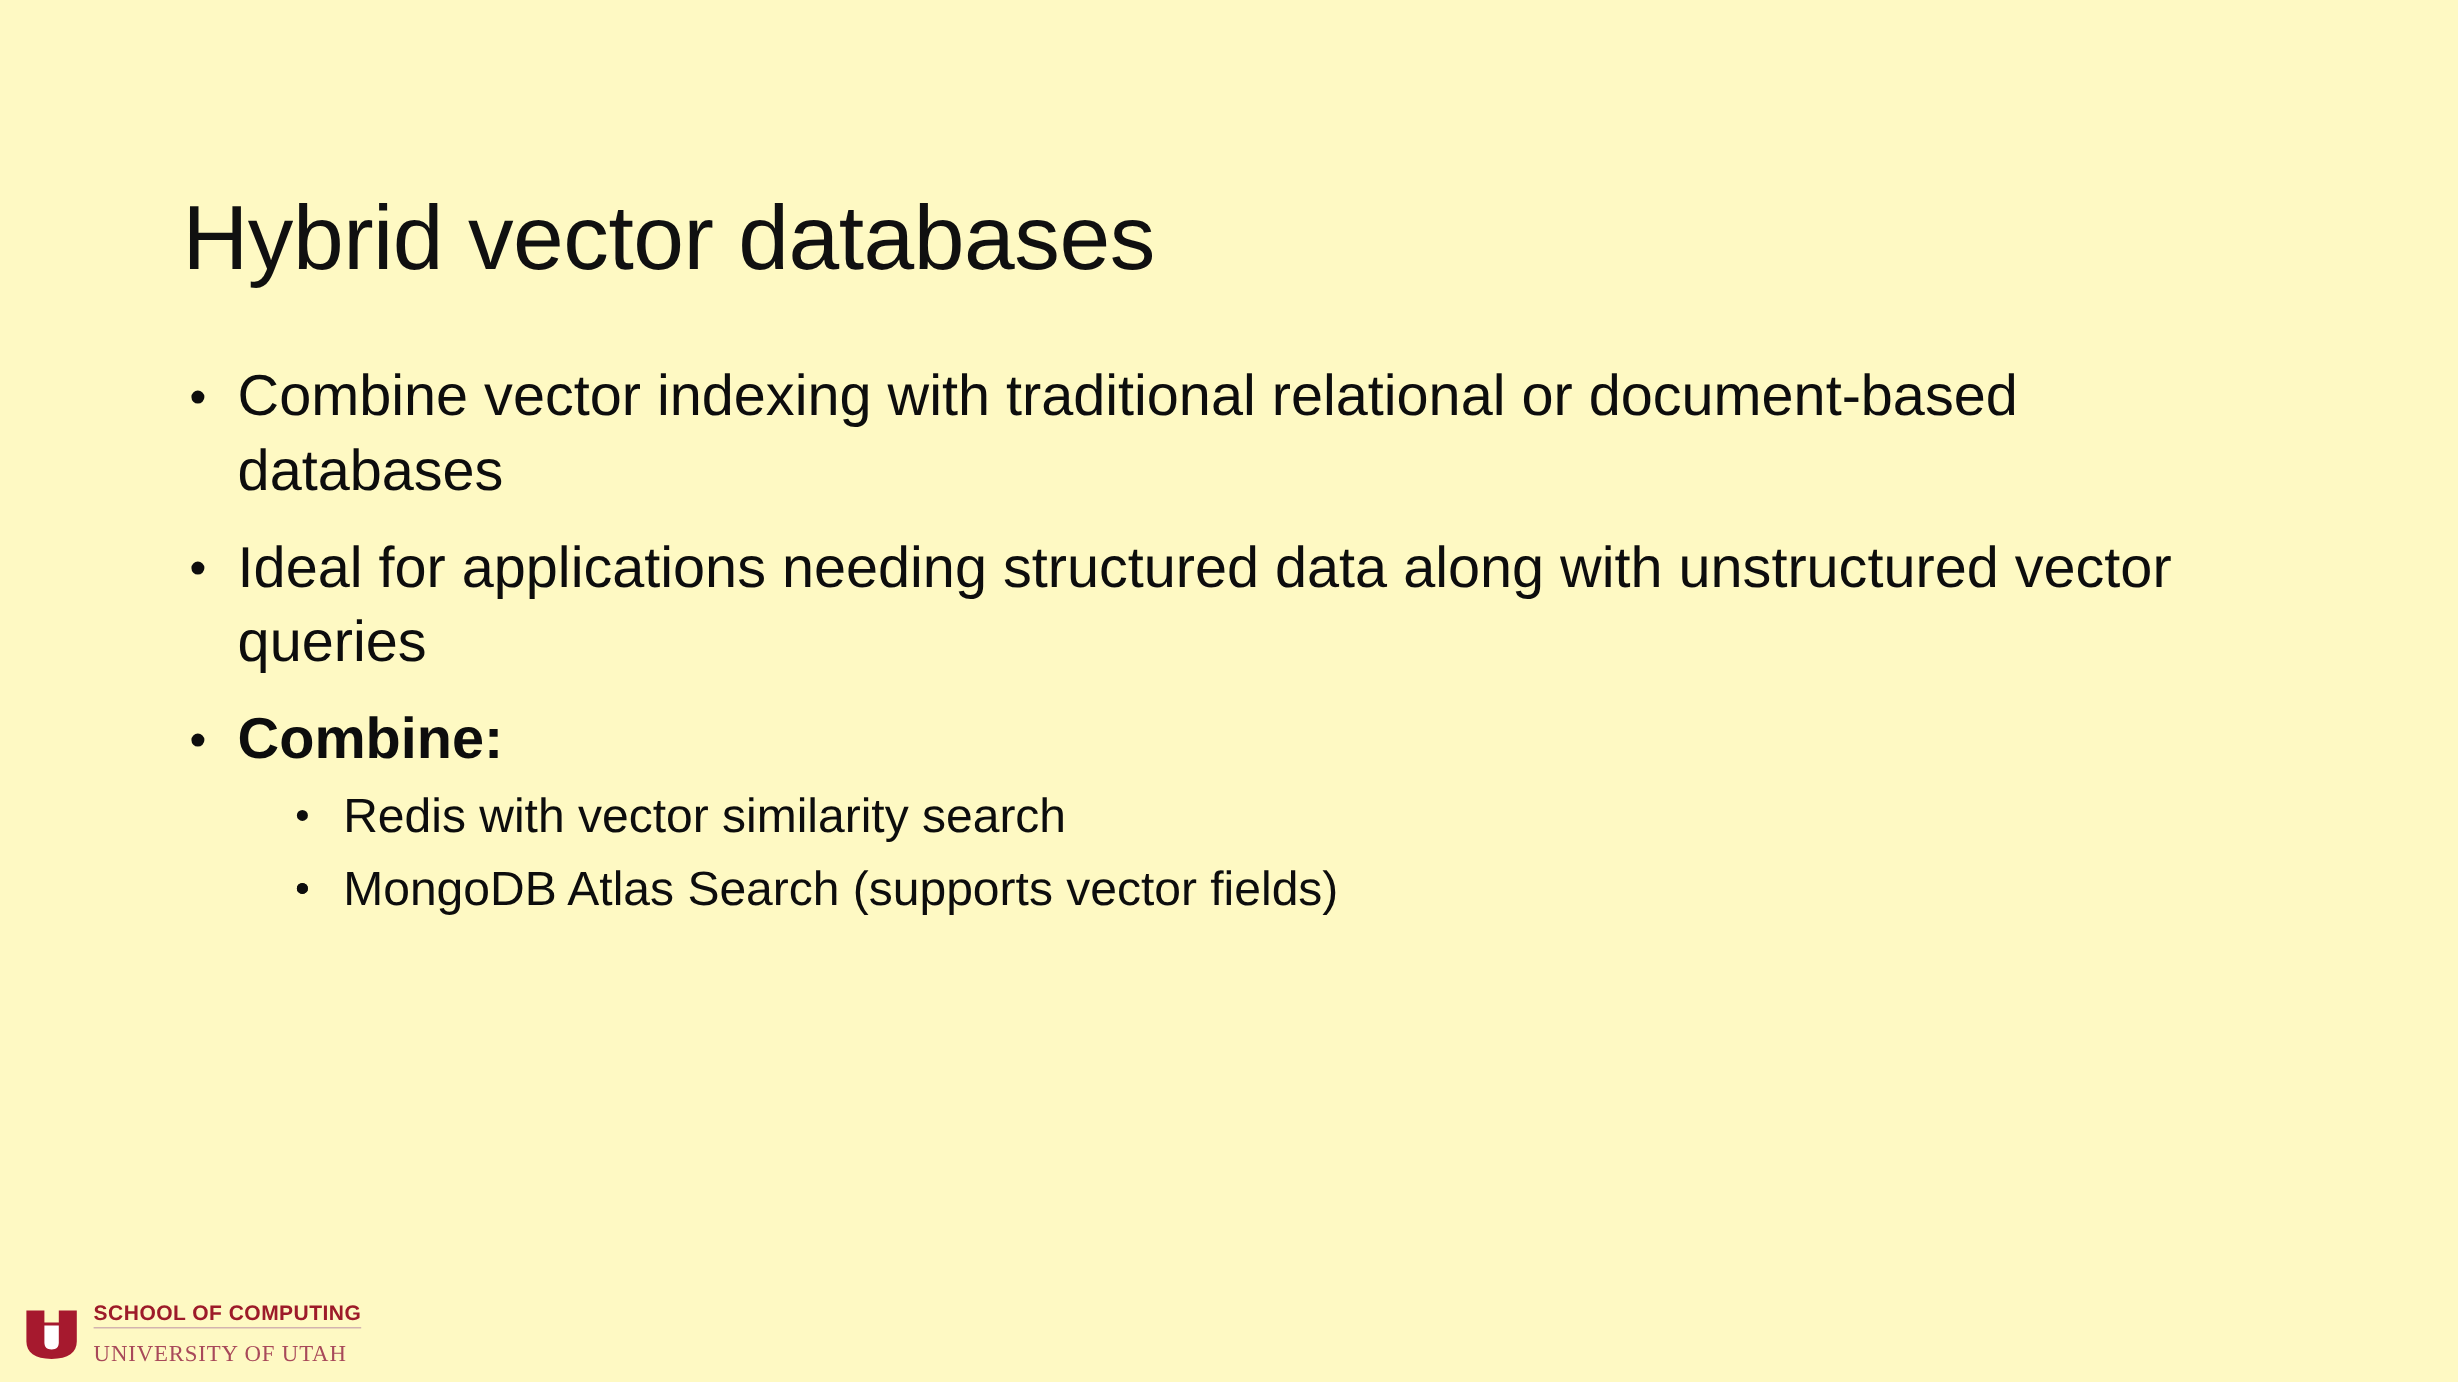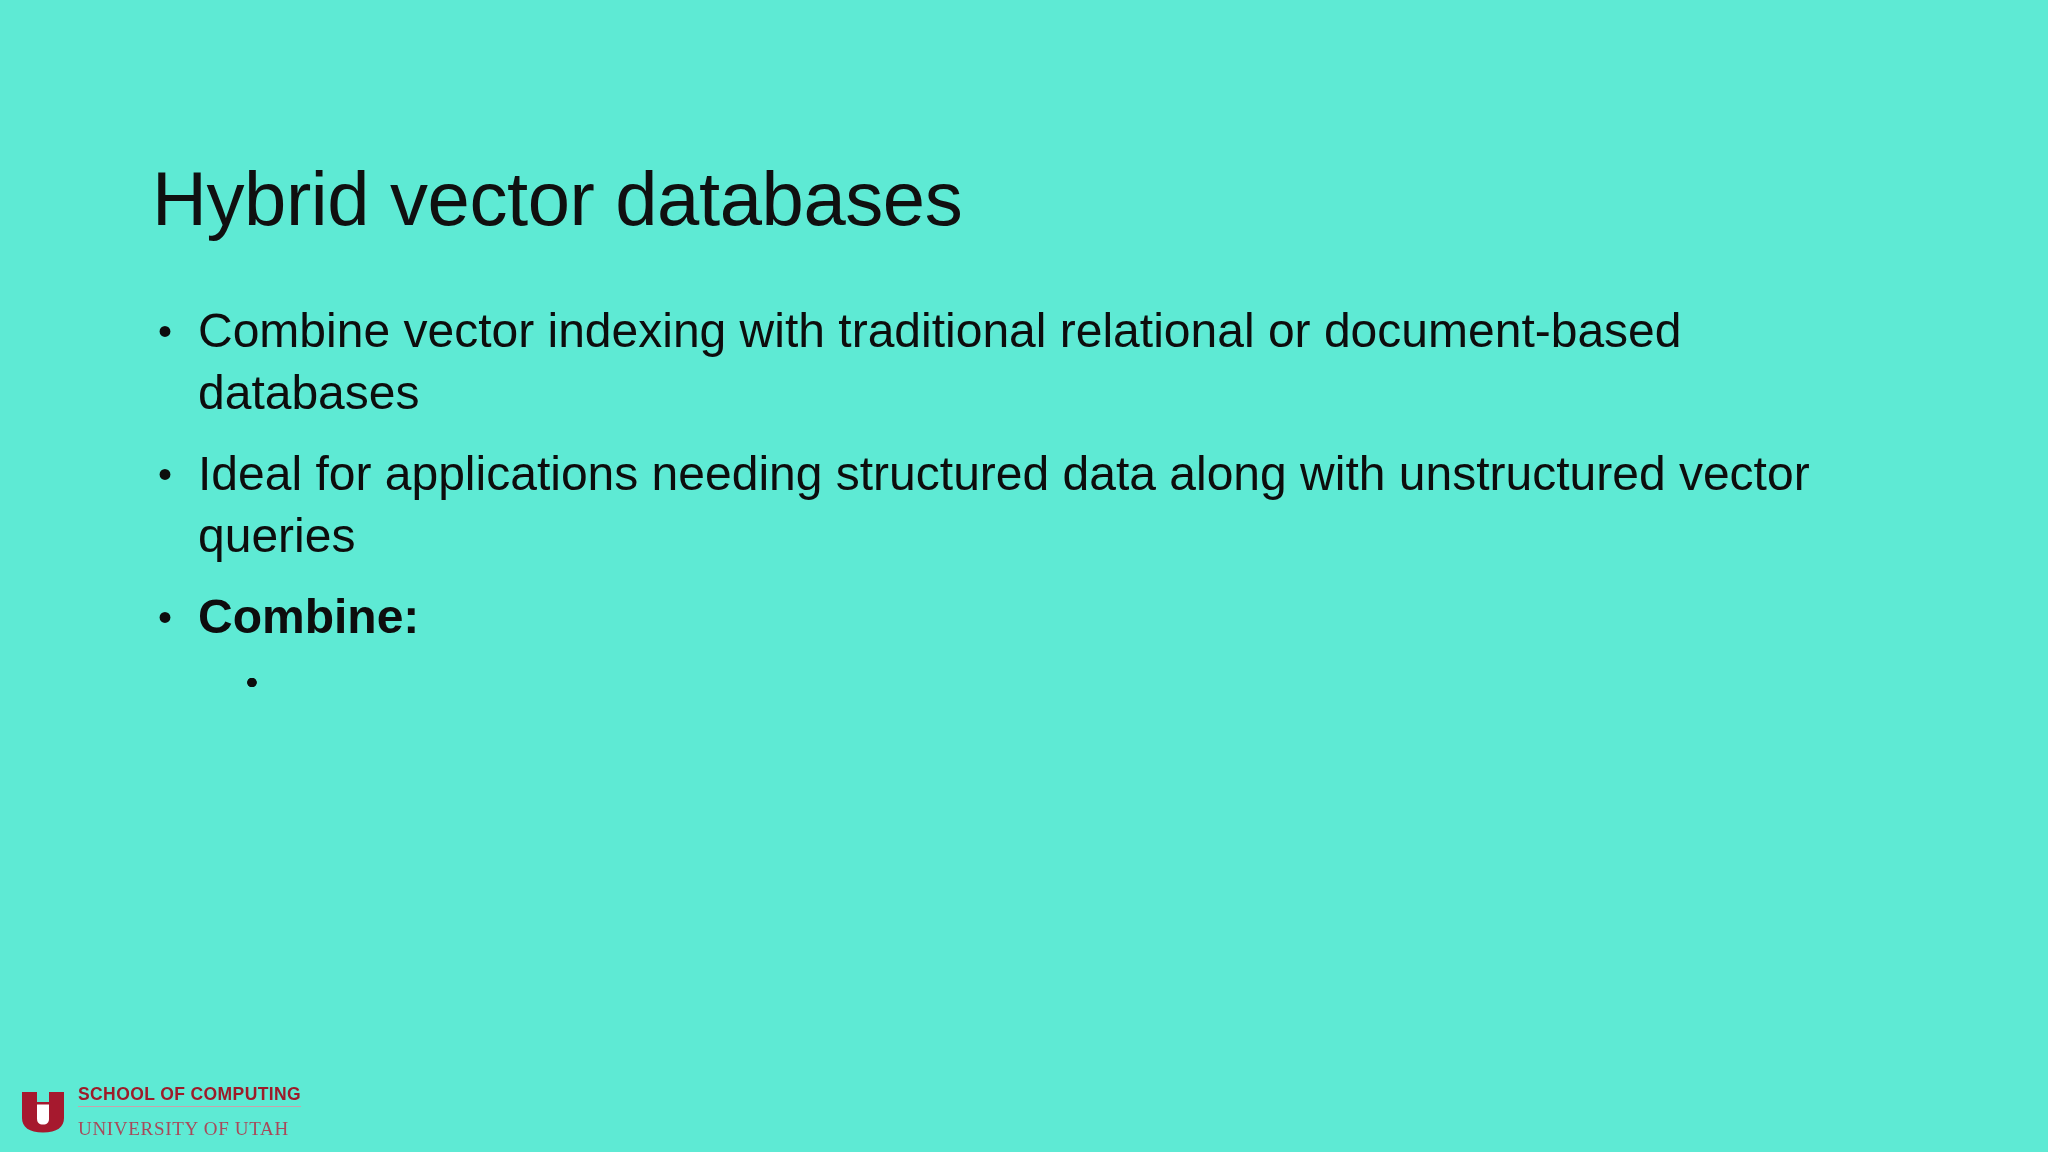--- a/index.html
+++ b/index.html
@@ -12,21 +12,21 @@
     height: 1152px;
     font-family: "Liberation Sans", sans-serif;
     color: #000000;
     overflow: hidden;
   }
 
   .slide {
     position: relative;
     width: 2048px;
     height: 1152px;
-    background: #5eead4;
+    background: #fef9c3;
     box-sizing: border-box;
   }
 
   
   .slide-title {
     position: absolute;
     left: 152px;
     top: 104px;
     width: 1760px;
     font-family: "Liberation Sans", sans-serif;
@@ -158,26 +158,28 @@
         <span class="text">Ideal for applications needing structured data along with unstructured vector queries</span>
       </li>
 
       <li class="bullet1 bold">
         <span class="marker">•</span>
         <span class="text">Combine:</span>
 
         <ul class="level2">
           <li class="bullet2">
             <span class="marker">•</span>
+            <span class="text">Redis with vector similarity search</span>
           </li>
           <li class="bullet2">
             <span class="marker">•</span>
           </li>
           <li class="bullet2">
             <span class="marker">•</span>
+            <span class="text">MongoDB Atlas Search (supports vector fields)</span>
           </li>
         </ul>
       </li>
 
     </ul>
   </div>
 
   <div class="logo">
     <span class="logo-u">
       <svg width="46" height="46" viewBox="0 0 46 46" aria-hidden="true">

